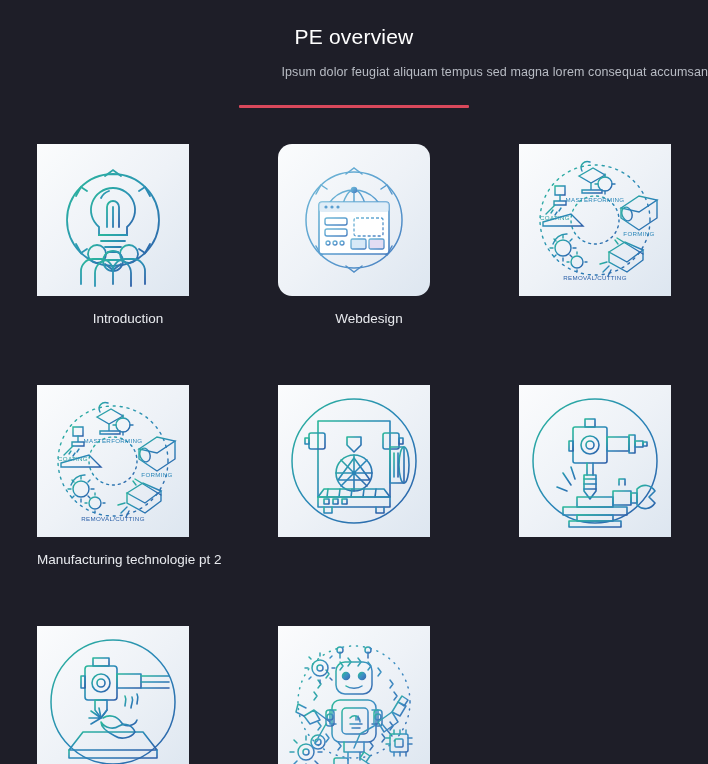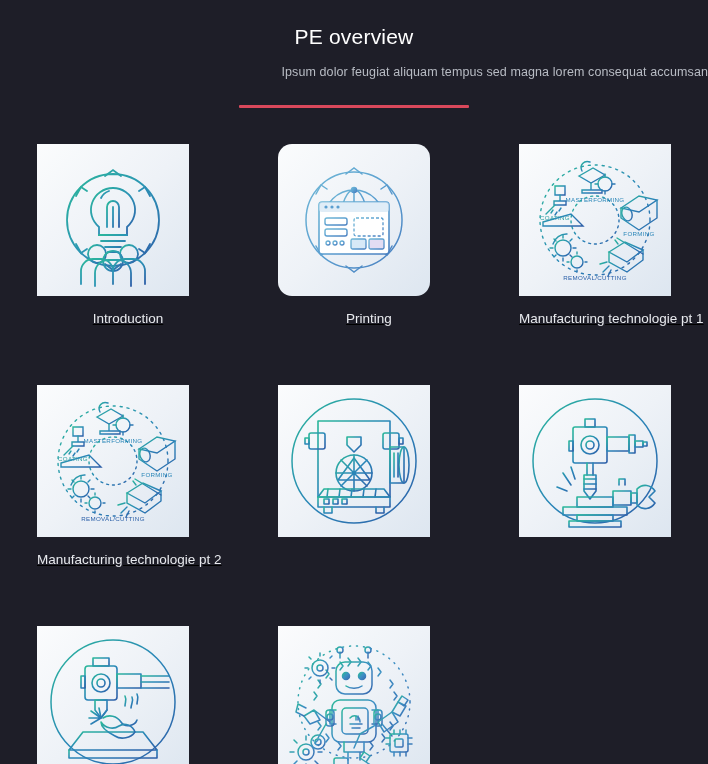--- a/index.html
+++ b/index.html
@@ -46,21 +46,21 @@
   
   .grid {
     margin-top: 36px;
     display: grid;
     grid-template-columns: repeat(3, 152px);
     justify-content: center;
     column-gap: 89px;
     row-gap: 57px;
   }
 
-  .card-cell { width: 182px; text-decoration: underline; }
+  .card-cell { width: 182px; }
 
   .card-tile {
     width: 152px;
     height: 152px;
     background: linear-gradient(135deg, #fbfcfd 0%, #eef2f7 50%, #dde6f0 100%);
     position: relative;
     overflow: hidden;
   }
   .card-tile.rounded { border-radius: 14px; }
 
@@ -146,21 +146,21 @@
             <rect x="47" y="85" width="22" height="7" rx="2" fill="none" stroke="url(#g2)" stroke-width="1.4"></rect>
             <rect x="76" y="74" width="29" height="18" rx="2" fill="none" stroke="url(#g2)" stroke-width="1.3" stroke-dasharray="3 2"></rect>
             <circle cx="50" cy="99" r="2" fill="none" stroke="url(#g2)" stroke-width="1.3"></circle>
             <circle cx="57" cy="99" r="2" fill="none" stroke="url(#g2)" stroke-width="1.3"></circle>
             <circle cx="64" cy="99" r="2" fill="none" stroke="url(#g2)" stroke-width="1.3"></circle>
             <rect x="73" y="95" width="15" height="10" rx="1.5" fill="#d7e9f7" stroke="url(#g2)" stroke-width="1.3"></rect>
             <rect x="91" y="95" width="15" height="10" rx="1.5" fill="#e2dcf3" stroke="url(#g2)" stroke-width="1.3"></rect>
           </g>
         </svg>
       </div>
-      <div class="card-label">Printing</div>
+      <div class="card-label">Webdesign</div>
     </div>
 
     <div class="card-cell">
       <div class="card-tile">
         <svg class="icon-svg" viewBox="0 0 152 152">
           <defs>
             <linearGradient id="g3" x1="0" y1="0" x2="1" y2="1">
               <stop offset="0" stop-color="#2bb89a"></stop>
                 <stop offset=".55" stop-color="#2a86b8"></stop>
                 <stop offset="1" stop-color="#2e5fa8"></stop>
@@ -200,21 +200,20 @@
             <text x="36" y="76" font-family="Liberation Sans, sans-serif" font-size="6.2" fill="#2a9fa0" stroke="none" text-anchor="middle" letter-spacing=".3">COATING</text>
             <g transform="translate(22,38)">
               <path d="M14 4h10v9H14z"></path>
                 <path d="M19 13v6M13 19h12v4H13z"></path>
               <path d="M14 23l-9 9M2 40l28-8 12 12H2z"></path>
               <path d="M12 28l-2 3M16 30l-2 3M20 26l-2 3"></path>
             </g>
           </g>
         </svg>
       </div>
-      <div class="card-label">Manufacturing technologie pt 1</div>
     </div>
 
     <div class="card-cell">
       <div class="card-tile">
         <svg class="icon-svg" viewBox="0 0 152 152">
           <g fill="none" stroke="url(#g3)" stroke-width="1.4" stroke-linecap="round">
             <circle cx="76" cy="76" r="55" stroke-dasharray="2 5"></circle>
             <circle cx="76" cy="76" r="24" stroke-dasharray="2 4"></circle>
             <g transform="translate(55,14)">
               <path d="M5 18l14-8 12 7-14 8z"></path>

